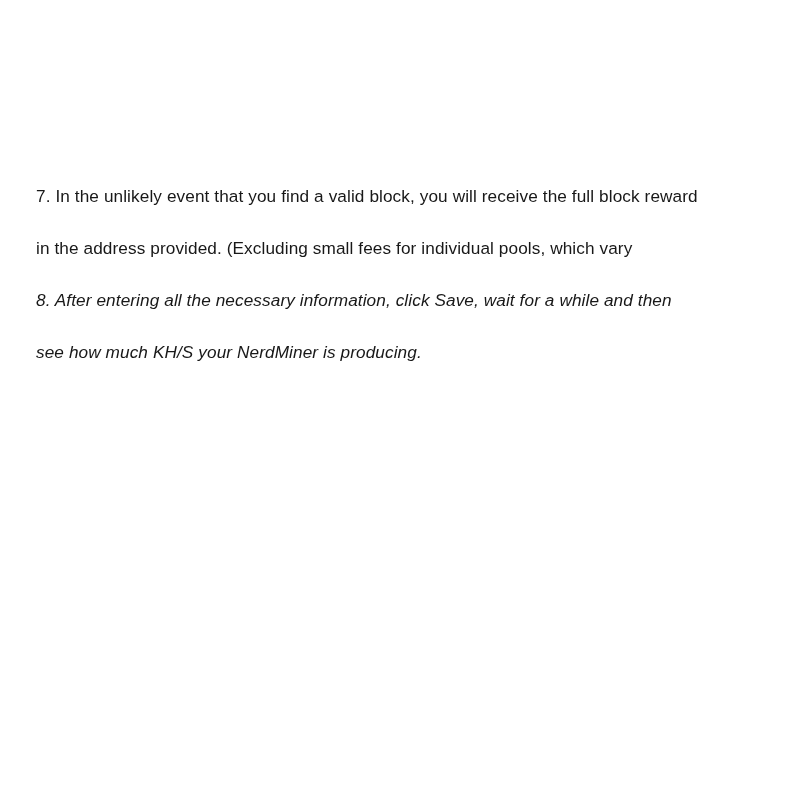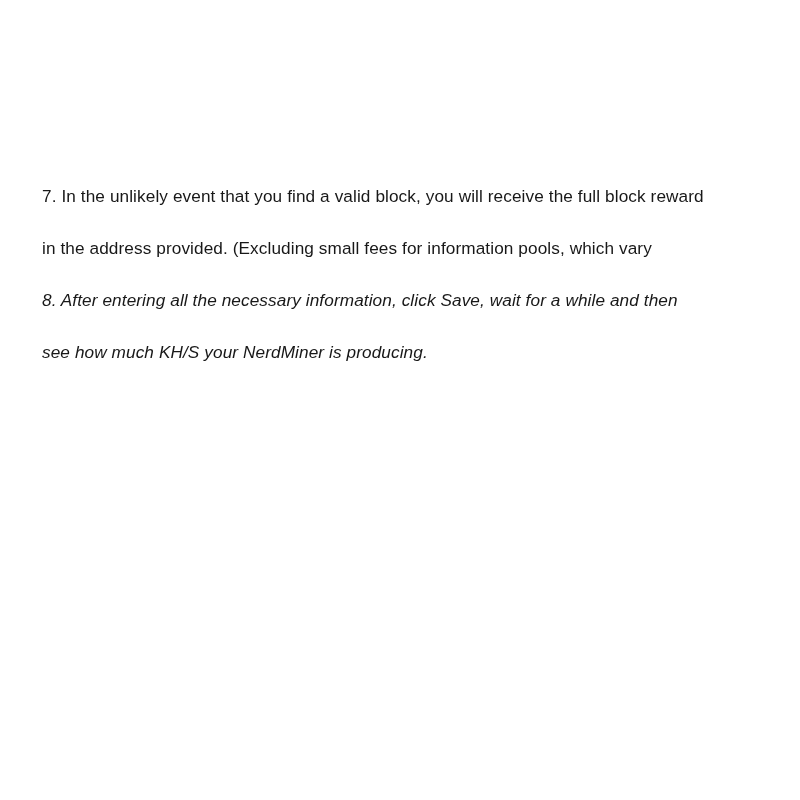--- a/index.html
+++ b/index.html
@@ -18,21 +18,21 @@
     position: relative;
     width: 800px;
     height: 800px;
     box-sizing: border-box;
     padding: 170px 34px 0 34px;
   }
   .doc-body {
     display: block;
   }
   .para {
-    margin: 0 0 0 8px;
+    margin: 0 0 0 2px;
     padding: 0;
   }
   .line {
     font-size: 17.2px;
     line-height: 52px;
     letter-spacing: 0.1px;
     color: #181818;
     white-space: pre-wrap;
     word-break: normal;
   }
@@ -42,21 +42,21 @@
   }
 </style>
 </head>
 <body>
 
 <div class="page">
   <div class="doc-body">
 
     <div class="para">
       <div class="line">7. In the unlikely event that you find a valid block, you will receive the full block reward</div>
-      <div class="line">in the address provided. (Excluding small fees for information pools, which vary</div>
+      <div class="line">in the address provided. (Excluding small fees for individual pools, which vary</div>
     </div>
 
     <div class="para">
       <div class="line">8. After entering all the necessary information, click Save, wait for a while and then</div>
     </div>
 
     <div class="para">
       <div class="line">see how much KH/S your NerdMiner is producing.</div>
     </div>
 

